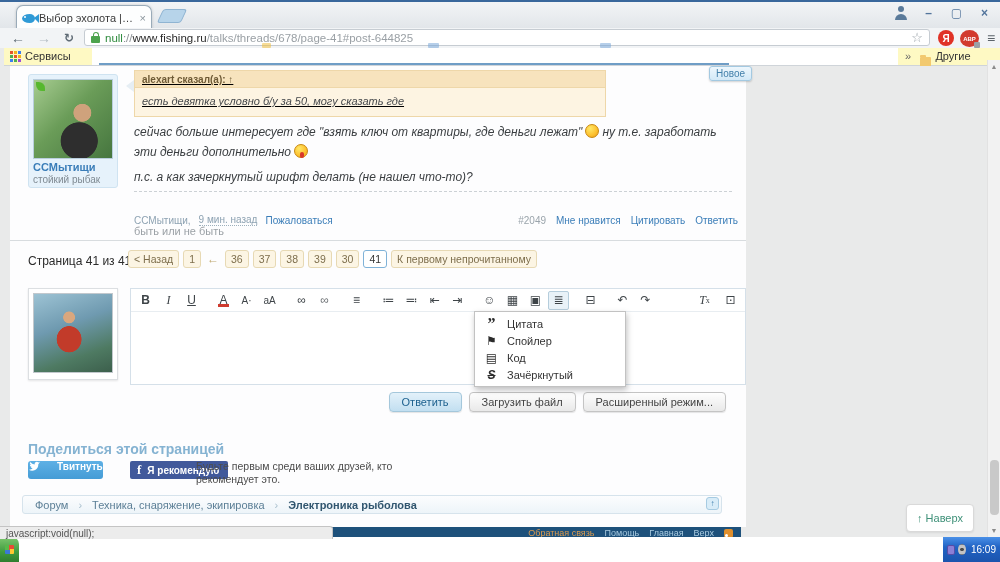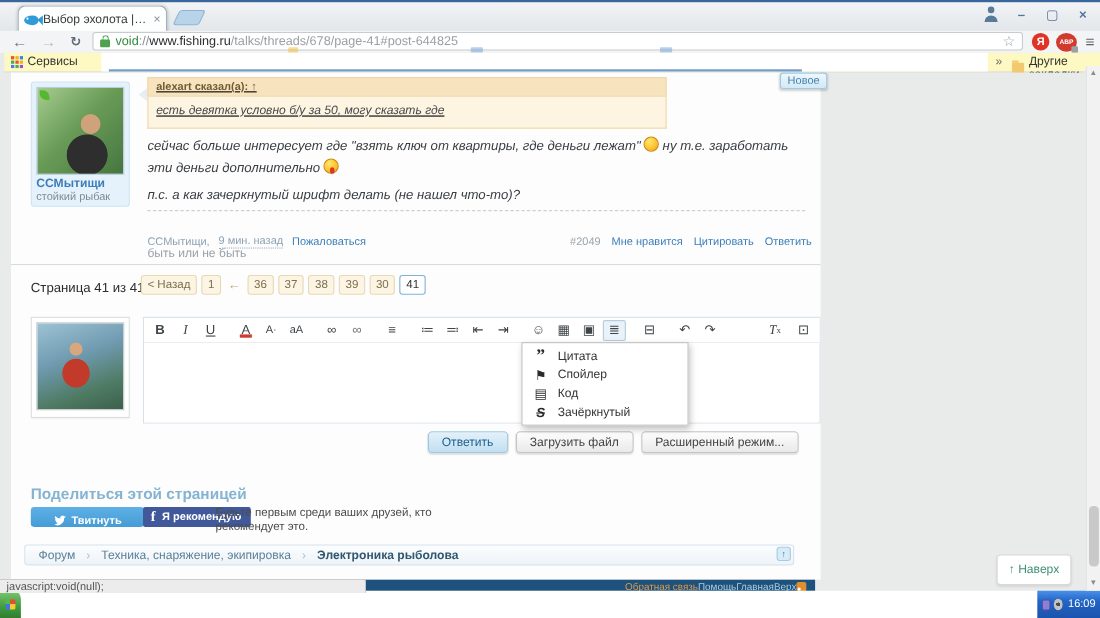--- a/index.html
+++ b/index.html
@@ -129,37 +129,37 @@
   .dicon { width:13px; text-align:center; font-size:12px; font-weight:bold; color:#2b2b2b; }
   .dicon.quote { font-family:"Liberation Serif","DejaVu Serif",serif; font-size:16px; line-height:8px; }
   .dicon.strike { text-decoration:line-through; font-style:italic; }
 
   .editor-buttons { left:130px; top:392px; width:596px; display:flex; justify-content:flex-end; gap:7px; }
   .btn { font-size:11px; padding:3px 12px; border-radius:4px; border:1px solid #c4c4c4;
     background:linear-gradient(#fefefe,#e9e9e9); color:#444; box-shadow:0 1px 1px rgba(0,0,0,.1); white-space:nowrap; }
   .btn.primary { background:linear-gradient(#e3f1fa,#c2dff1); border-color:#a4c7db; color:#1d618f; }
 
   .share-heading { left:28px; top:441px; font-size:14px; font-weight:bold; color:#85b3d2; }
-  .tweet { left:28px; top:461px; height:18px; padding:0 20px; border-radius:3px; color:#fff; font-size:10px; font-weight:bold;
-    background:linear-gradient(#5eb0e5,#459cd6); display:flex; align-items:flex-end; gap:4px; }
+  .tweet { left:28px; top:461px; height:18px; padding:0 0; border-radius:3px; color:#fff; font-size:10px; font-weight:bold;
+    background:linear-gradient(#5eb0e5,#459cd6); display:flex; align-items:flex-start; gap:16px; }
   .fbbtn { left:130px; top:461px; height:18px; padding:0 9px 0 7px; border-radius:2px; color:#fff; font-size:10px; font-weight:bold;
     background:#41599b; display:flex; align-items:center; gap:6px; }
   .fb-f { font-family:"Liberation Serif","DejaVu Serif",serif; font-size:13px; font-weight:bold; }
   .fb-hint { left:196px; top:460px; width:245px; font-size:10.5px; color:#4c4c4c; line-height:13px; }
 
   .breadcrumb { left:22px; top:495px; width:700px; height:19px; background:linear-gradient(#fcfdfe,#edf4f9);
     border:1px solid #d6e3ec; border-radius:3px; display:flex; align-items:center; gap:10px; padding:0 12px;
     font-size:11px; color:#5c7f96; }
   .crumb-sep { color:#a9bfcd; }
   .crumb.last { font-weight:bold; color:#31566f; }
   .bc-up { left:706px; top:497px; width:13px; height:13px; background:#d8ecf8; border:1px solid #a6cbe2; border-radius:3px;
     color:#3f7fae; font-size:8px; display:flex; align-items:center; justify-content:center; }
 
   .footerbar { left:0; top:527px; width:741px; height:12px; background:#1e517b;
-    display:flex; align-items:center; justify-content:flex-end; padding-right:8px; font-size:9px; }
+    display:flex; align-items:center; justify-content:flex-end; gap:10px; padding-right:8px; font-size:9px; }
   .flink { color:#a9cbe0; } .flink.accent { color:#dc9b4e; }
   .rss { width:9px; height:9px; background:#e08f2d; border-radius:2px; position:relative; }
   .rss::after { content:""; position:absolute; left:1px; bottom:1px; width:3px; height:3px; background:#fff; border-radius:50%; }
 
   .statusbar { left:0; top:526px; width:333px; height:13px; background:#ececec; border:1px solid #c4c4c4;
     border-left:none; border-bottom:none; border-radius:0 3px 0 0; font-size:10px; color:#555;
     display:flex; align-items:center; padding:0 6px; z-index:6; }
 
   .toplink { left:906px; top:504px; width:68px; height:28px; background:#fff; border:1px solid #d9d9d9; border-radius:4px;
     display:flex; align-items:center; justify-content:center; font-size:11px; color:#3f9179; box-shadow:0 1px 2px rgba(0,0,0,.08); }
@@ -202,21 +202,21 @@
       <span class="winbtn">×</span>
     </div>
   </div>
 
   <div class="navbar">
     <span class="nav-ico" style="left:6px;width:24px;color:#5f6b75;font-size:14px;">←</span>
     <span class="nav-ico" style="left:32px;width:24px;color:#b3bcc3;font-size:14px;">→</span>
     <span class="nav-ico" style="left:58px;width:22px;color:#5f6b75;font-size:12px;">↻</span>
     <div class="addressbar">
       <span class="lock"></span>
-      <span class="url"><span class="u-scheme">void</span><span class="u-sep">://</span><span class="u-host">www.fishing.ru</span><span class="u-path">/talks/threads/678/page-41#post-644825</span></span>
+      <span class="url"><span class="u-scheme">null</span><span class="u-sep">://</span><span class="u-host">www.fishing.ru</span><span class="u-path">/talks/threads/678/page-41#post-644825</span></span>
       <span class="star">☆</span>
     </div>
     <span class="abs" style="left:938px;top:2px;">
         <span class="ya">Я</span>
       </span>
     <span class="abs" style="left:960px;top:2px;">
         <span class="abp">ABP</span>
       </span>
     <span class="nav-ico" style="left:982px;width:18px;color:#5c646b;font-size:14px;">≡</span>
     <span class="ghost" style="left:262px;top:15px;width:9px;background:#f0c040;"></span>
@@ -290,20 +290,21 @@
   <div class="abs pag-row">
     <span class="pbtn">&lt; Назад</span>
     <span class="pbtn">1</span>
     <span class="pskip">←</span>
     <span class="pbtn">36</span>
     <span class="pbtn">37</span>
     <span class="pbtn">38</span>
     <span class="pbtn">39</span>
     <span class="pbtn">30</span>
     <span class="pbtn current">41</span>
+    <span class="pbtn">К первому непрочитанному</span>
   </div>
 
   <div class="abs avatar-card2"></div>
   <div class="abs avatar-photo2"></div>
 
   <div class="abs editor-frame"></div>
   <div class="abs etoolbar">
     <span class="tbtn tb-b">B</span>
     <span class="tbtn tb-i">I</span>
     <span class="tbtn tb-u">U</span>

